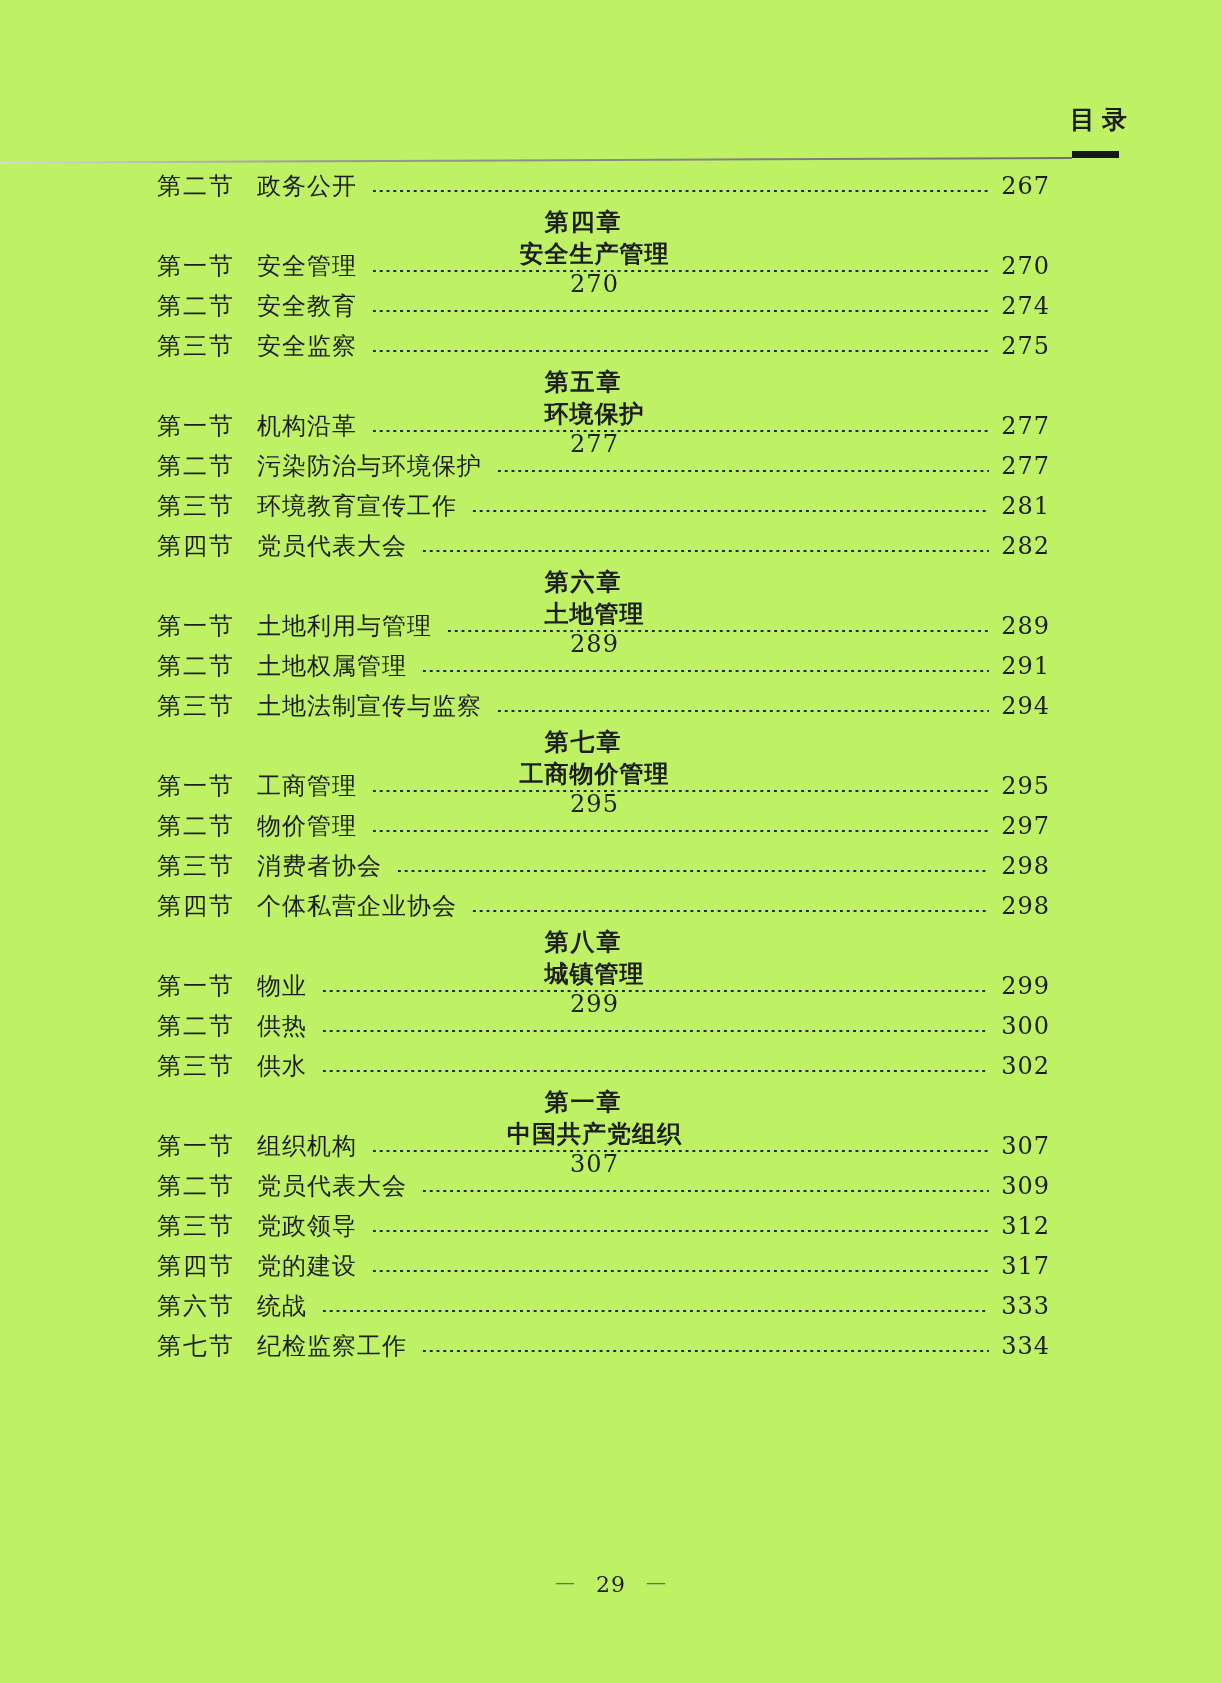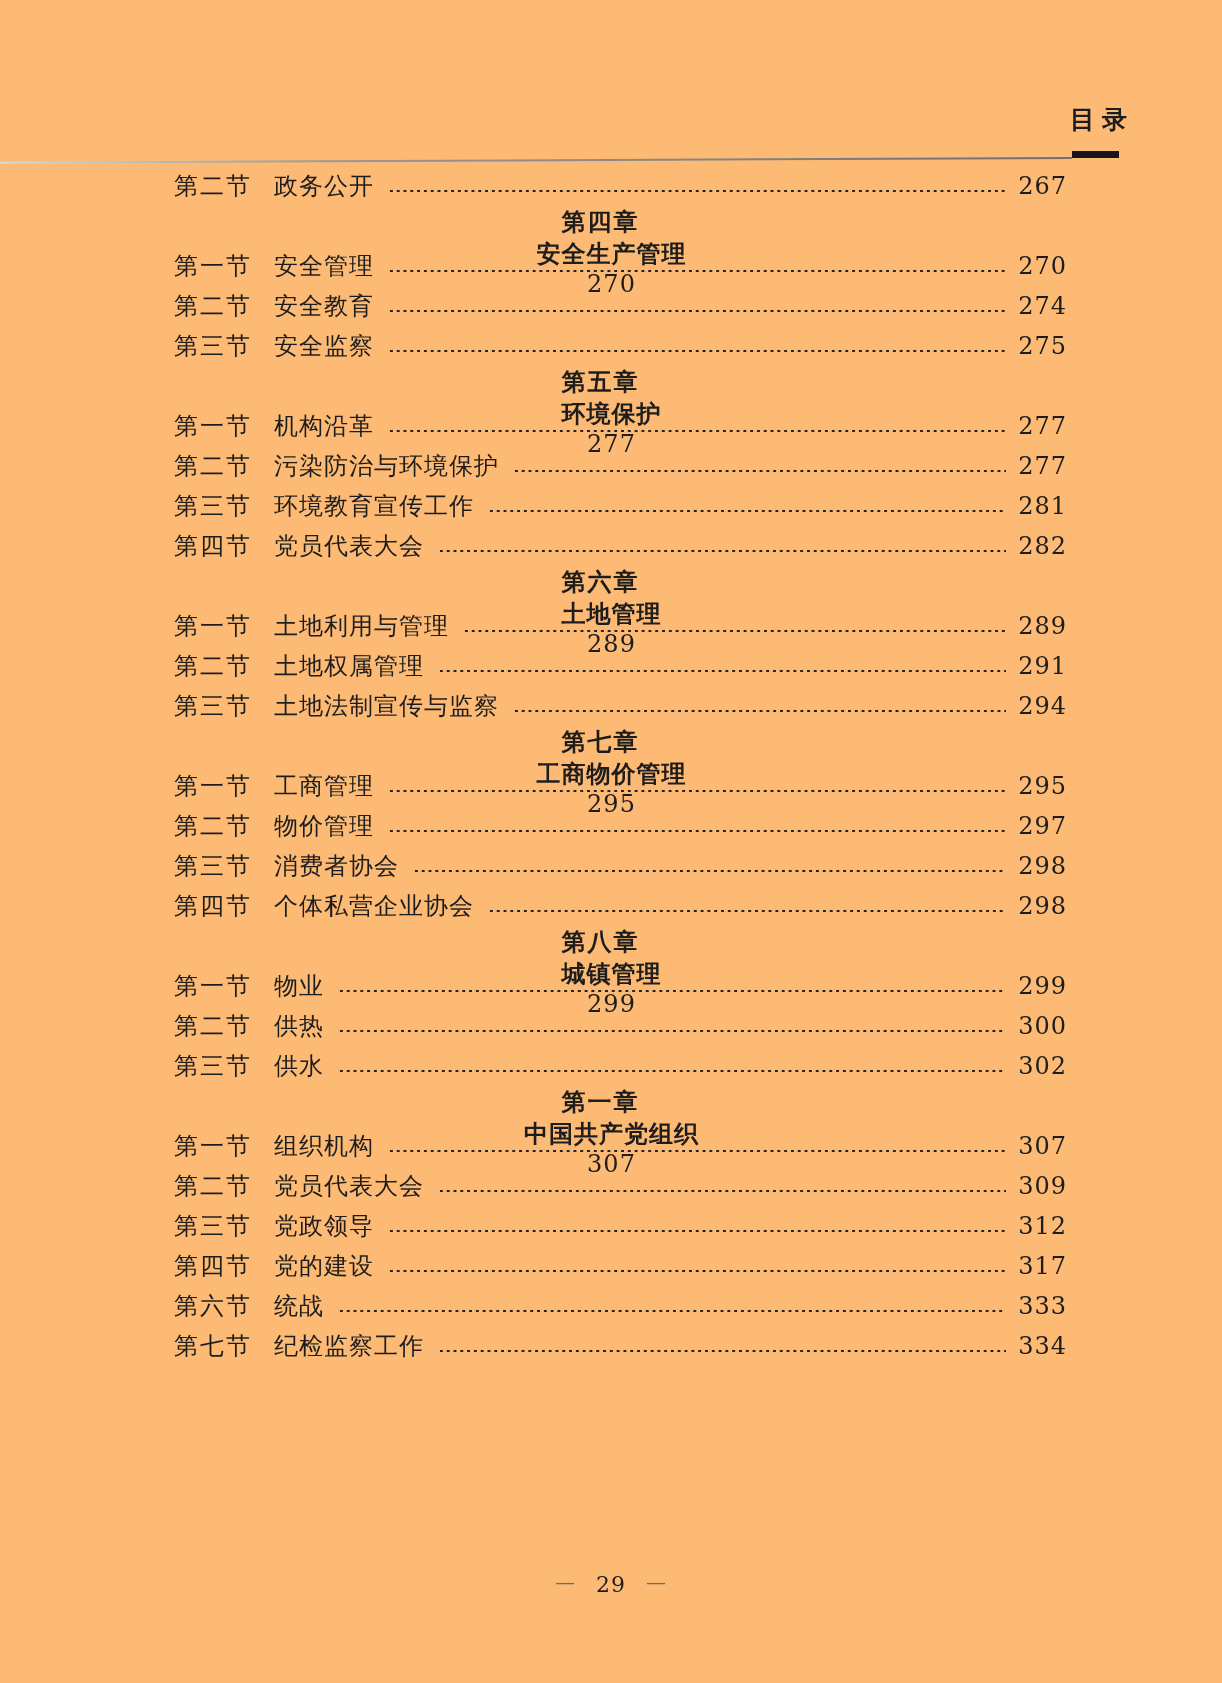--- a/index.html
+++ b/index.html
@@ -6,21 +6,21 @@
     margin: 0;
     padding: 0;
     background: #e9e9e7;
     font-family: "DejaVu Serif", serif;
   }
   .page {
     position: relative;
     width: 1222px;
     height: 1683px;
     margin: 0 auto;
-    background: #fdba74;
+    background: #bef264;
     color: #1d1d1d;
     overflow: hidden;
   }
   
   .header-title {
     position: absolute;
     left: 1070px;
     top: 103px;
     font-size: 25px;
     font-weight: bold;
@@ -41,21 +41,21 @@
     position: absolute;
     left: 1072px;
     top: 151px;
     width: 47px;
     height: 7px;
     background: #161616;
   }
   
   .toc {
     position: absolute;
-    left: 156px;
+    left: 139px;
     top: 166px;
     width: 911px;
   }
   .row {
     display: flex;
     align-items: center;
     height: 40px;
     font-size: 24px;
     white-space: nowrap;
   }

